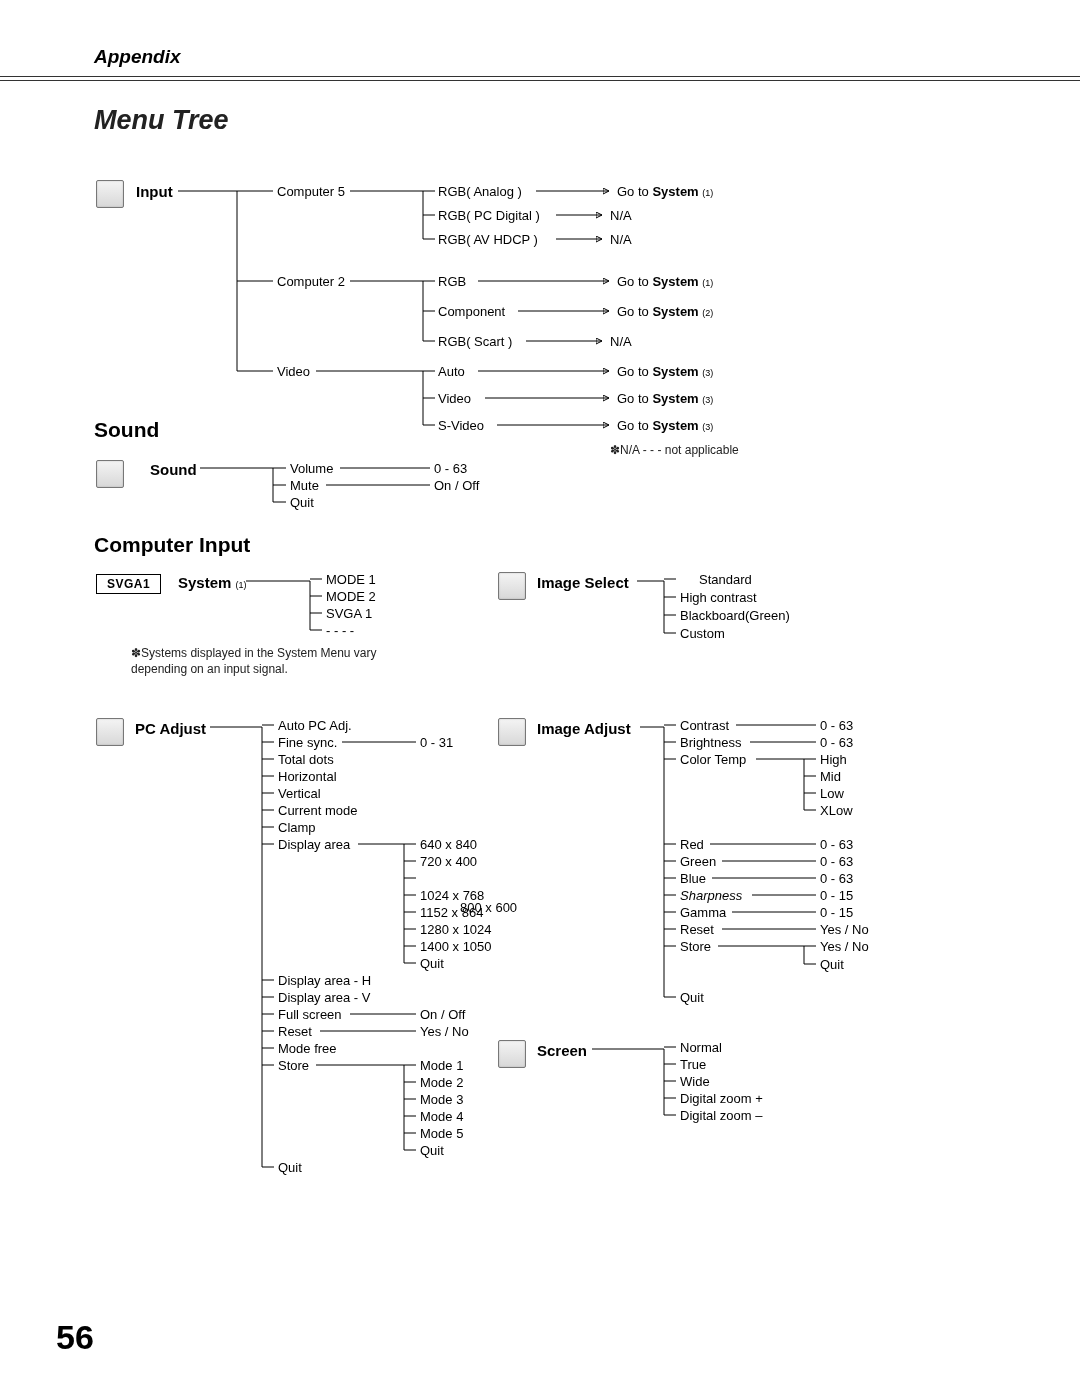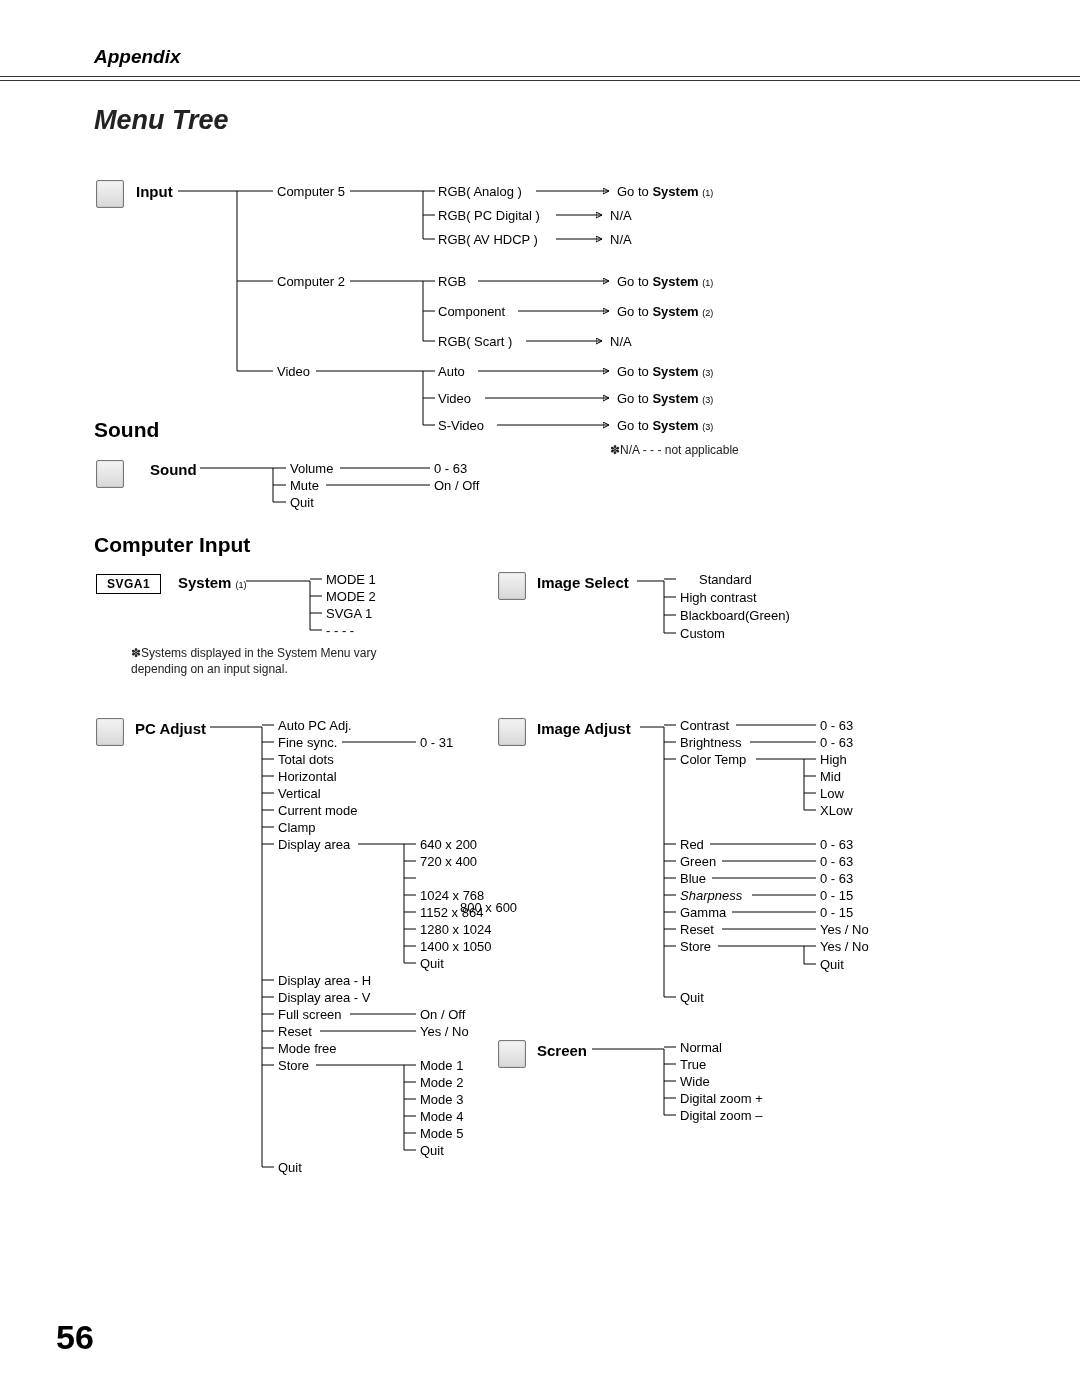--- a/index.html
+++ b/index.html
@@ -197,21 +197,21 @@
   <div class="h3" style="left:135px; top:720px;">PC Adjust</div>
   <div class="txt" style="left:278px; top:718px;">Auto PC Adj.</div>
   <div class="txt" style="left:278px; top:735px;">Fine sync.</div>
   <div class="txt" style="left:420px; top:735px;">0 - 31</div>
   <div class="txt" style="left:278px; top:752px;">Total dots</div>
   <div class="txt" style="left:278px; top:769px;">Horizontal</div>
   <div class="txt" style="left:278px; top:786px;">Vertical</div>
   <div class="txt" style="left:278px; top:803px;">Current mode</div>
   <div class="txt" style="left:278px; top:820px;">Clamp</div>
   <div class="txt" style="left:278px; top:837px;">Display area</div>
-  <div class="txt" style="left:420px; top:837px;">640 x 200</div>
+  <div class="txt" style="left:420px; top:837px;">640 x 840</div>
   <div class="txt" style="left:420px; top:854px;">720 x 400</div>
   <div class="txt" style="left:420px; top:900px;margin-left:40px;">800 x 600</div>
   <div class="txt" style="left:420px; top:888px;">1024 x 768</div>
   <div class="txt" style="left:420px; top:905px;text-align:center;">1152 x 864</div>
   <div class="txt" style="left:420px; top:922px;">1280 x 1024</div>
   <div class="txt" style="left:420px; top:939px;">1400 x 1050</div>
   <div class="txt" style="left:420px; top:956px;">Quit</div>
   <div class="txt" style="left:278px; top:973px;">Display area - H</div>
   <div class="txt" style="left:278px; top:990px;">Display area - V</div>
   <div class="txt" style="left:278px; top:1007px;">Full screen</div>

